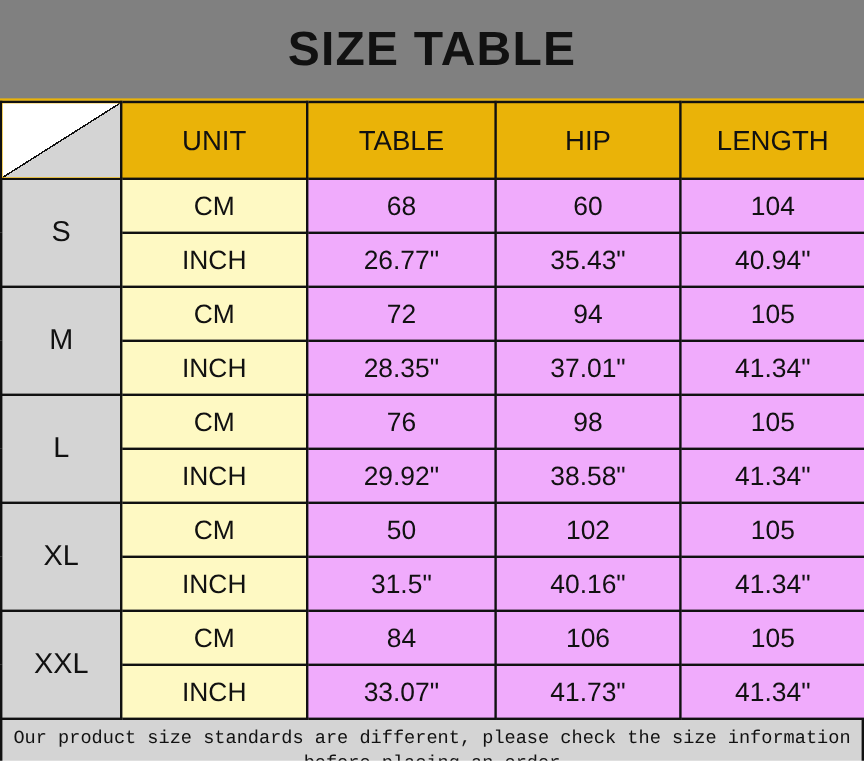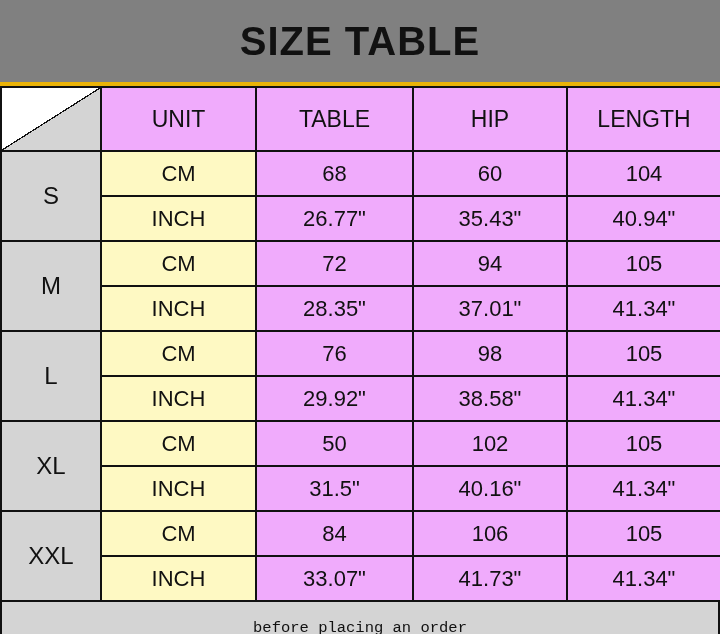--- a/index.html
+++ b/index.html
@@ -20,21 +20,21 @@
     box-sizing: border-box;
     background: #ffffff;
   }
   
   .title-bar {
     height: 82px;
     background: #808080;
     display: flex;
     align-items: center;
     justify-content: center;
-    border-bottom: 4px solid #eab308;
+    border-bottom: 2px solid #eab308;
   }
   .title-bar .title-text {
     font-size: 40px;
     font-weight: bold;
     letter-spacing: 1px;
     color: #111111;
     font-family: "Liberation Sans", sans-serif;
   }
   
   table.size-table {
@@ -54,21 +54,21 @@
   
   col.c-size   { width: 100px; }
   col.c-unit   { width: 155px; }
   col.c-waist  { width: 157px; }
   col.c-hip    { width: 154px; }
   col.c-length { width: 154px; }
 
   
   tr.head-row td {
     height: 62px;
-    background: #f0abfc;
+    background: #eab308;
     font-size: 23px;
     font-weight: normal;
   }
   td.corner {
     background: #d4d4d4;
     position: relative;
     padding: 0;
     overflow: hidden;
   }
   td.corner .diag {
@@ -221,16 +221,17 @@
       <tr class="data-row">
         <td class="unit-cell">INCH</td>
         <td class="val-cell">33.07"</td>
         <td class="val-cell">41.73"</td>
         <td class="val-cell">41.34"</td>
       </tr>
     </tbody>
   </table>
 
   <div class="footer-note">
+    <div class="line">Our product size standards are different, please check the size information</div>
     <div class="line">before placing an order</div>
   </div>
 
 </div>
 
 </body></html>

